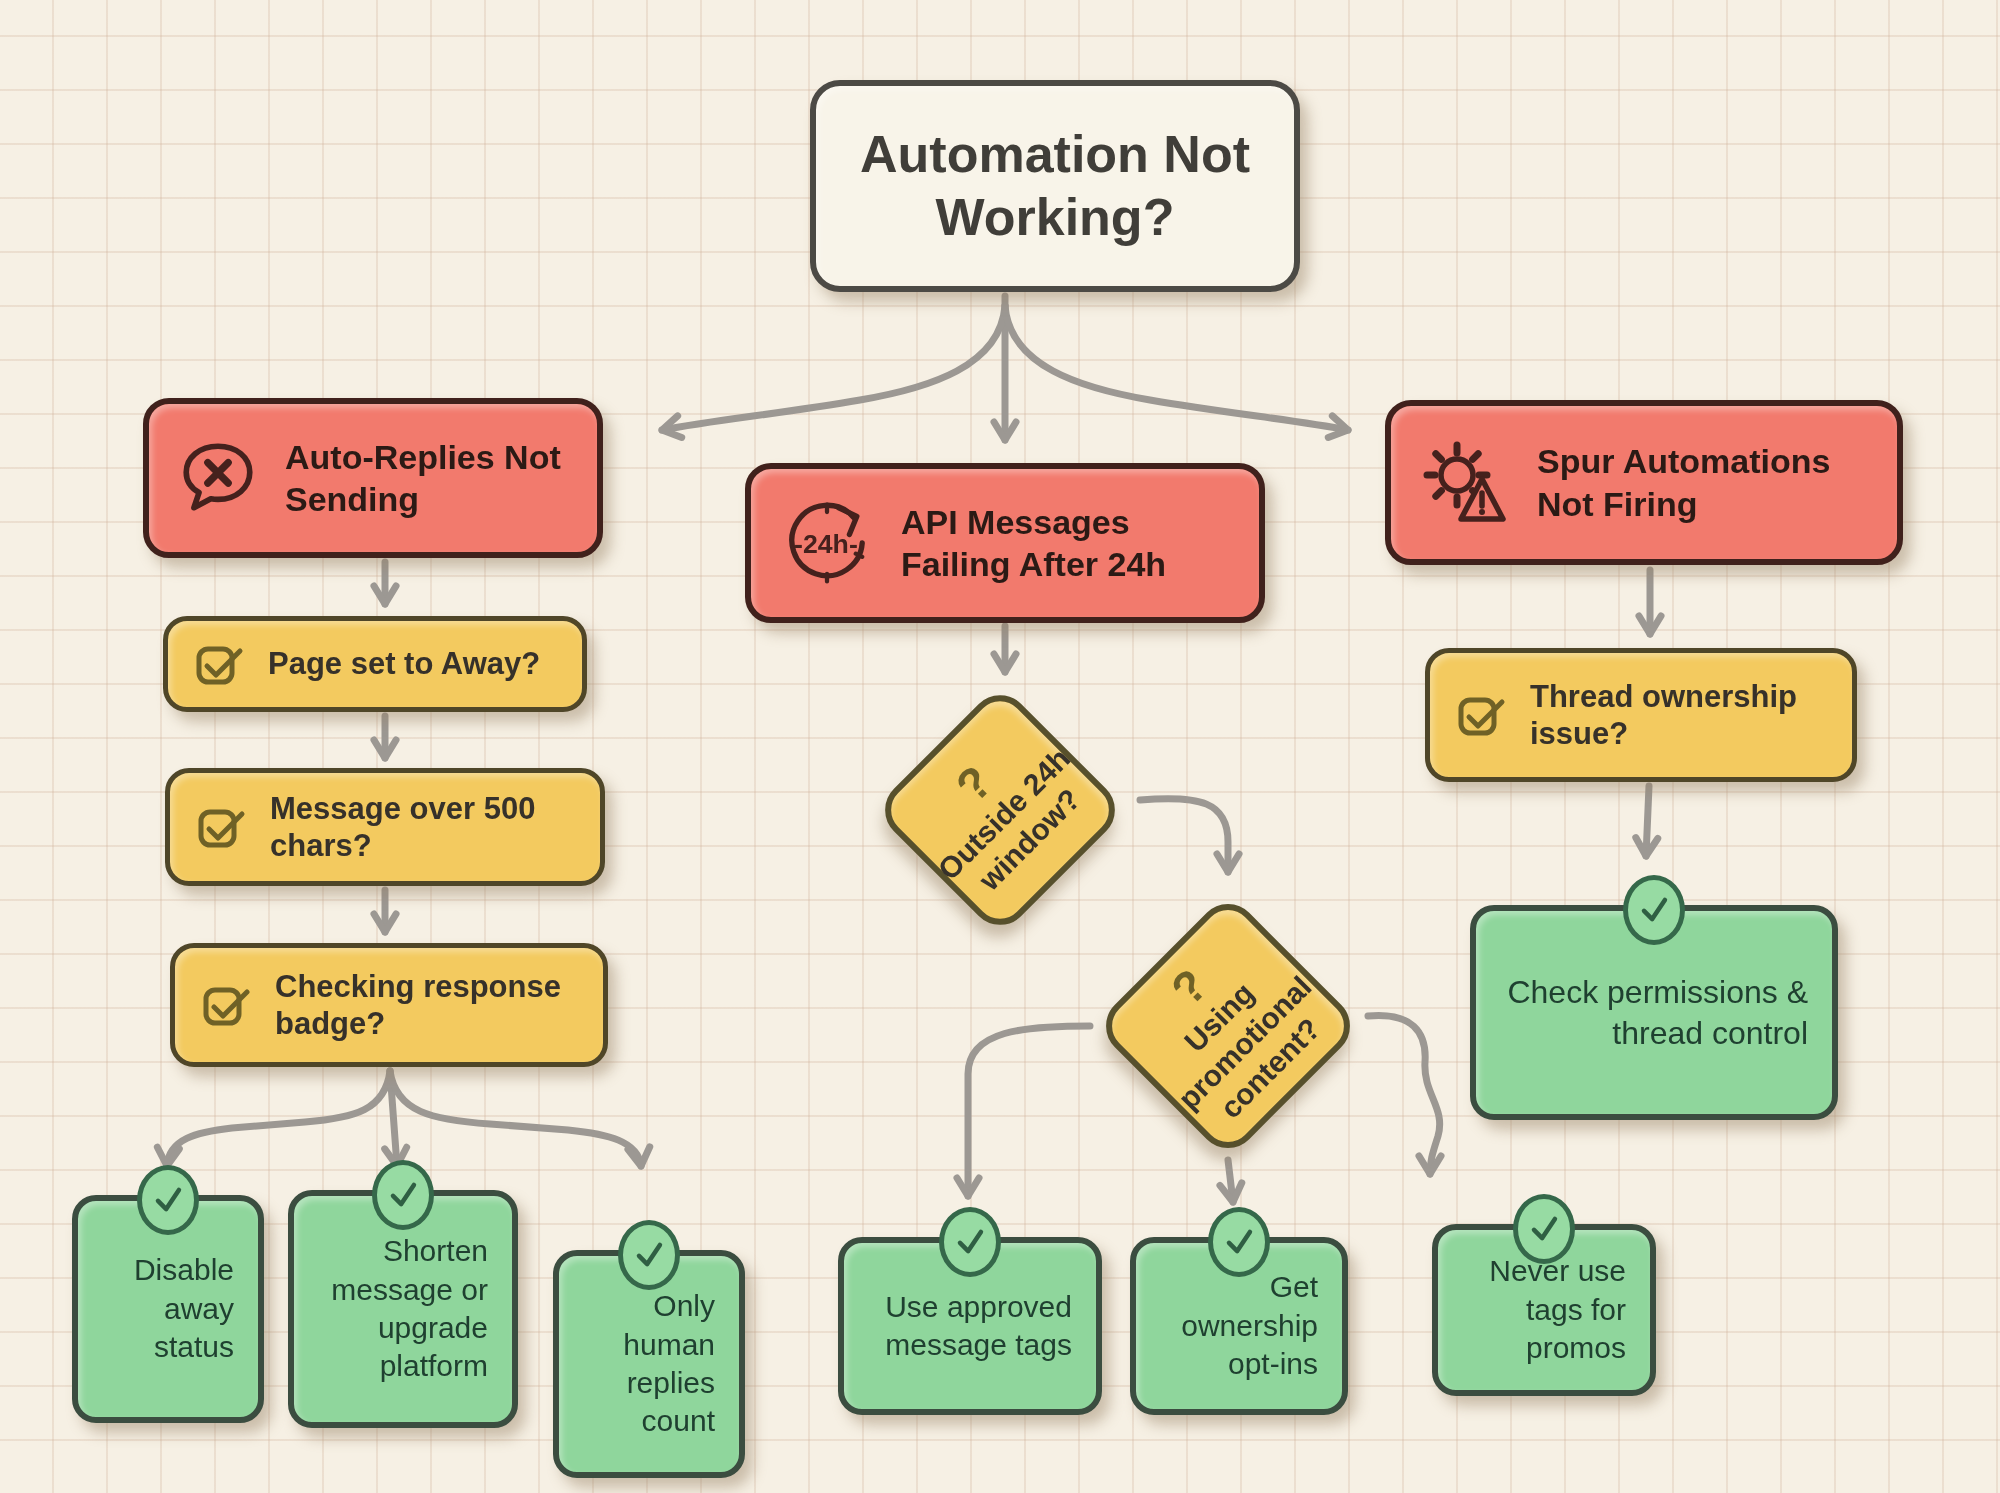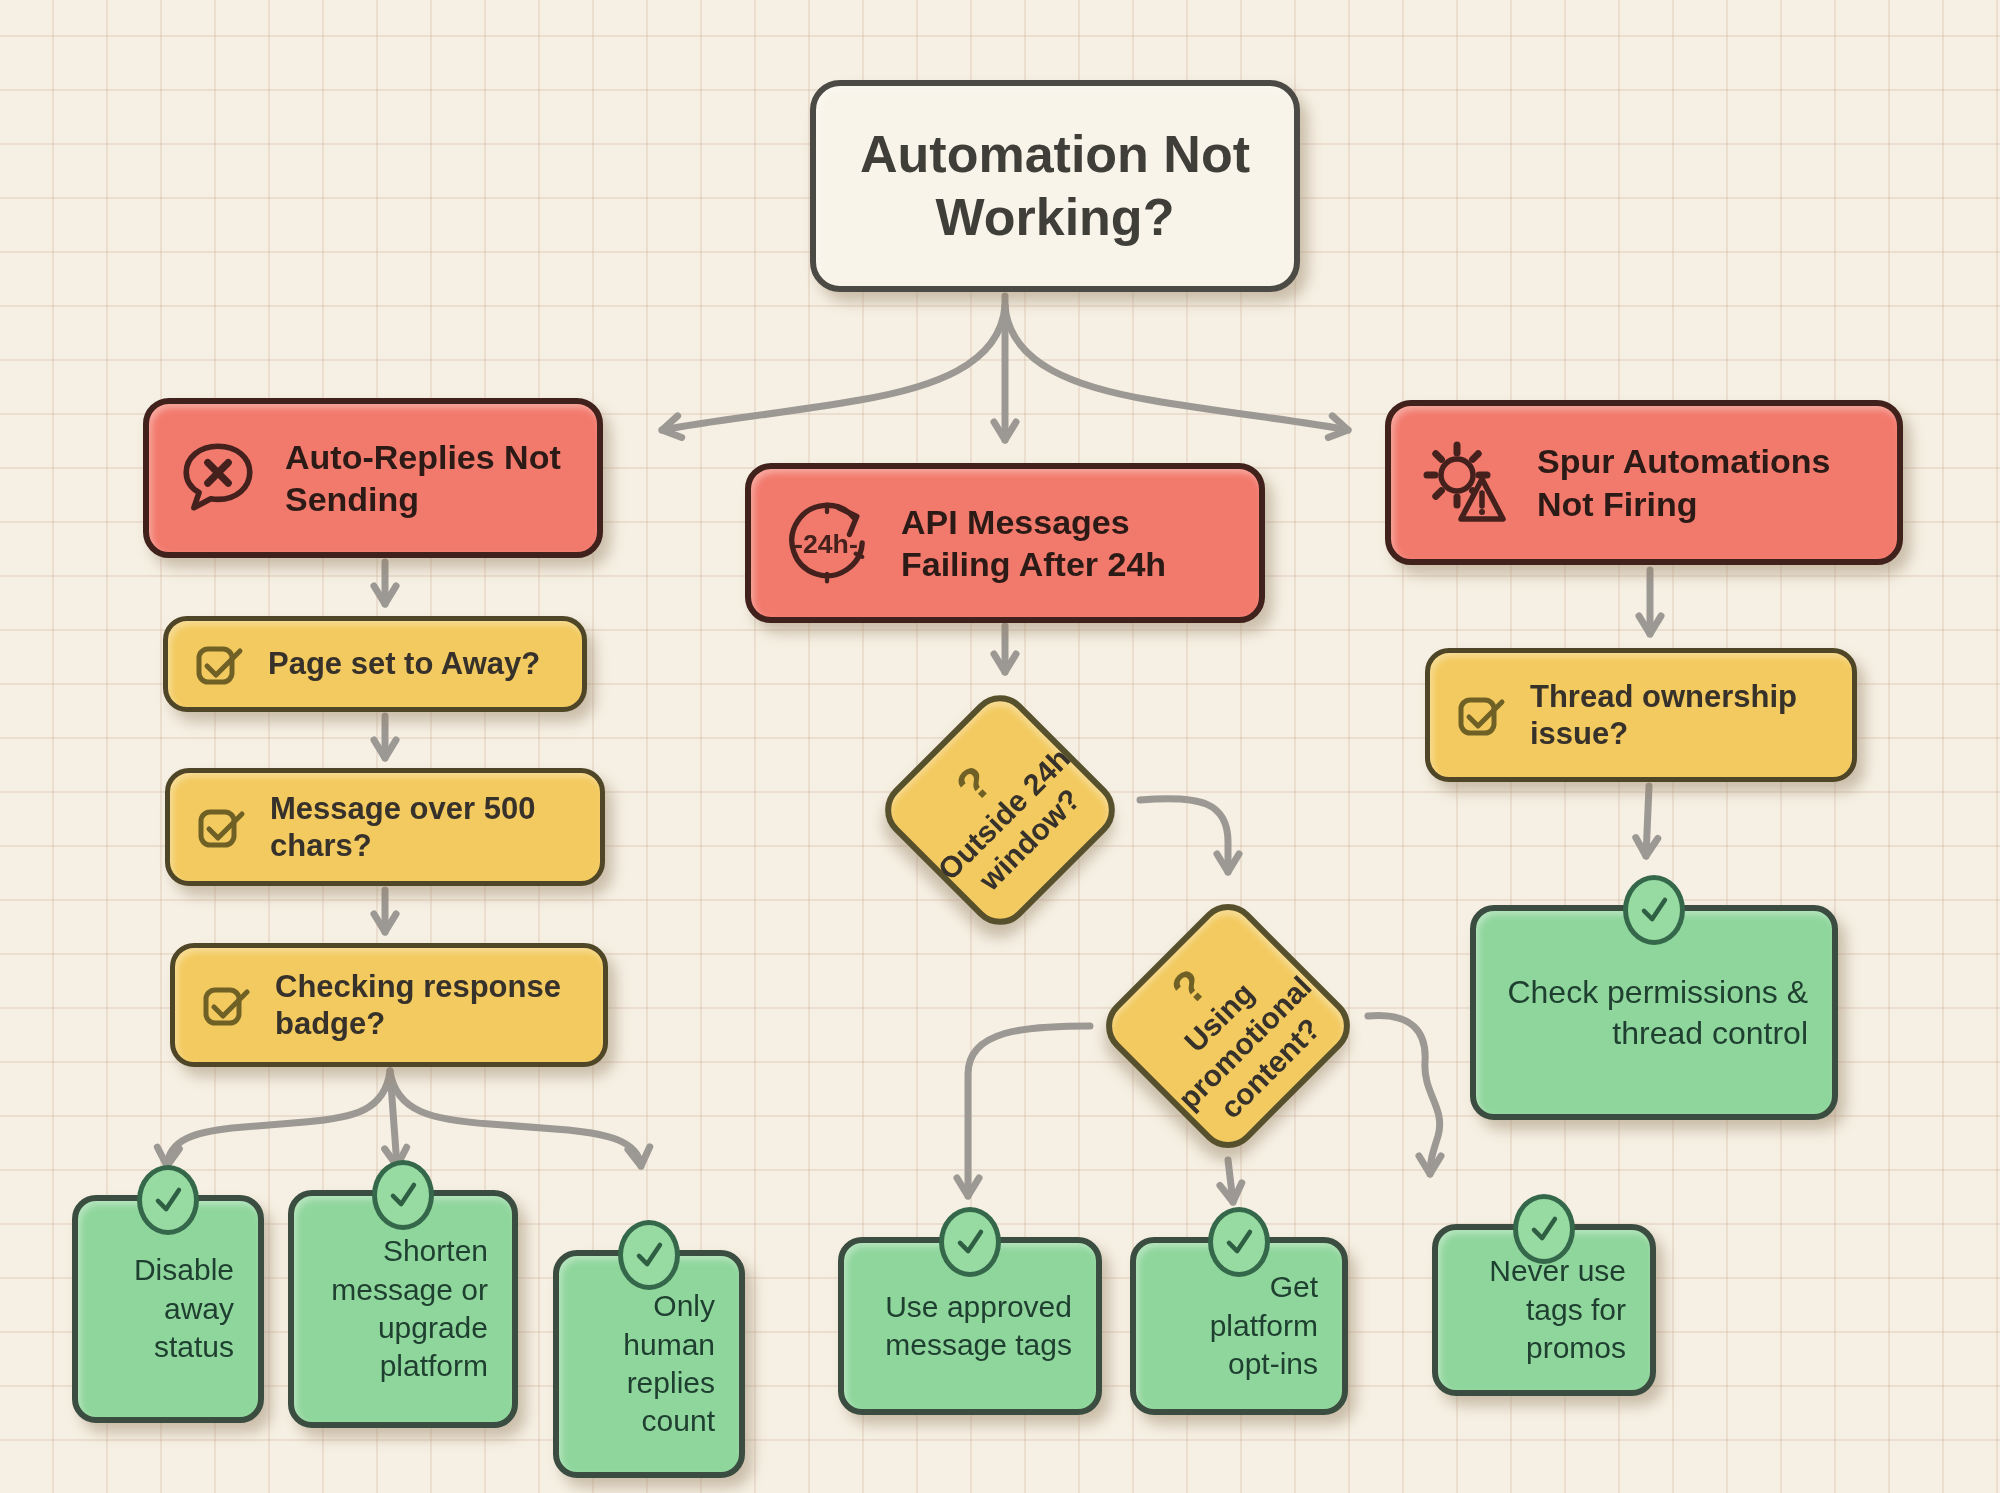--- a/index.html
+++ b/index.html
@@ -219,21 +219,21 @@
     </span>
     <span>Use approved message tags</span>
   </div>
 
   <div class="node green-box green-m2">
     <span class="check-badge">
       <svg width="40" height="40" viewBox="0 0 44 44">
           <path d="M11 23 l9 9 L34 11" fill="none" stroke="#2f5f43" stroke-width="5" stroke-linecap="round" stroke-linejoin="round"></path>
         </svg>
     </span>
-    <span>Get platform opt-ins</span>
+    <span>Get ownership opt-ins</span>
   </div>
 
   <div class="node green-box green-m3">
     <span class="check-badge">
       <svg width="40" height="40" viewBox="0 0 44 44">
           <path d="M11 23 l9 9 L34 11" fill="none" stroke="#2f5f43" stroke-width="5" stroke-linecap="round" stroke-linejoin="round"></path>
         </svg>
     </span>
     <span>Never use tags for promos</span>
   </div>

